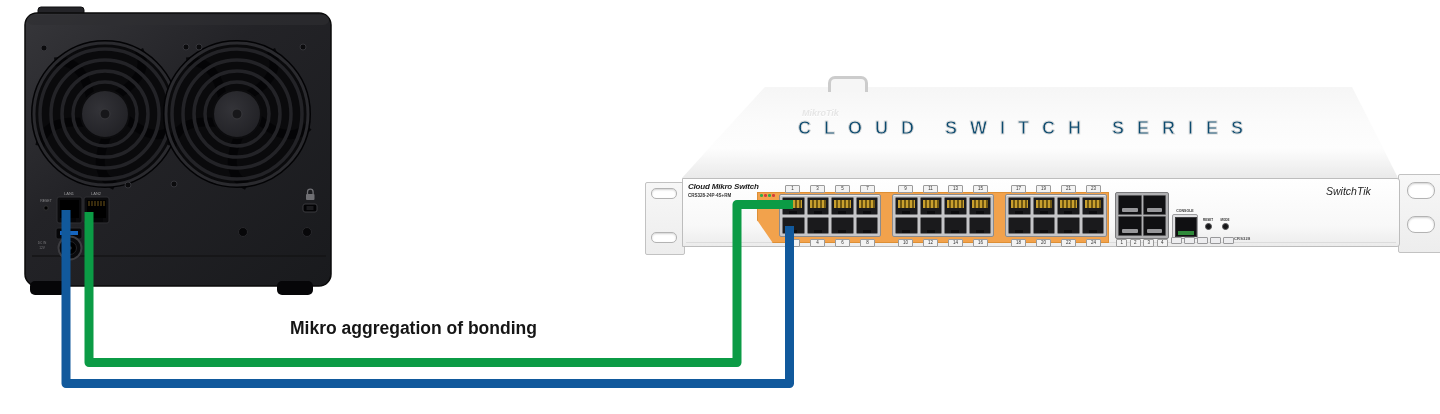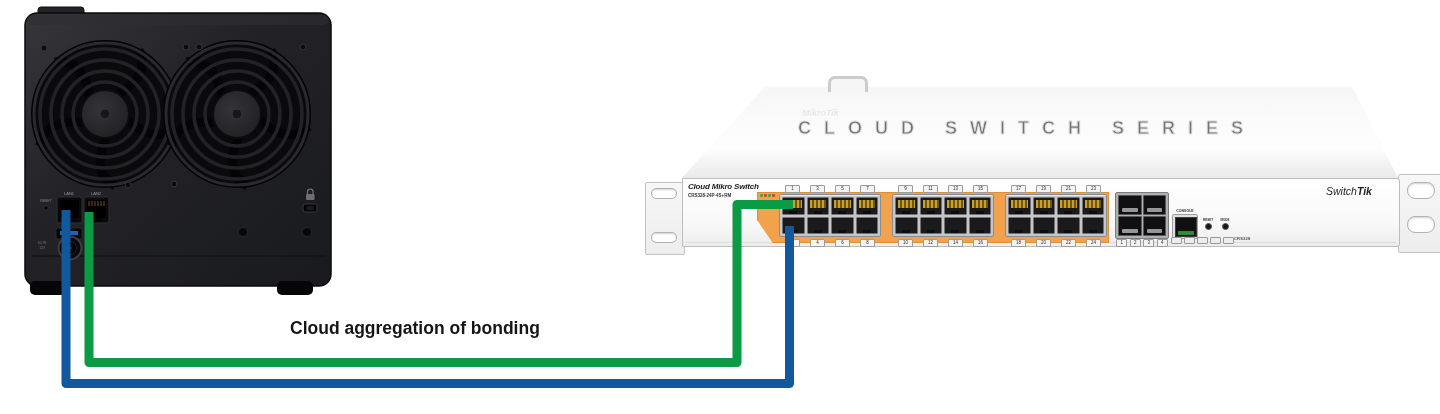--- a/index.html
+++ b/index.html
@@ -14,21 +14,21 @@
   .switch-top{left:660px;top:76px;width:740px;height:103px;
     clip-path:polygon(105px 11px,692px 11px,738px 102px,22px 102px);
     background:linear-gradient(180deg,#f4f4f4 0%,#fbfbfb 45%,#fdfdfd 70%,#e9e9e9 100%);
     filter:drop-shadow(0 0 1px #c4c4c4);}
   .clip-tab{left:828px;top:76px;width:34px;height:13px;background:#f6f6f6;
     border:3px solid #cccccc;border-bottom:none;border-radius:7px 7px 0 0;}
   .emboss{left:798px;top:108px;width:470px;color:#ededed;}
   .emboss .brand{font-size:9px;font-style:italic;font-weight:bold;color:#e6e6e6;
     text-shadow:0 1px 0 #ffffff;margin-left:4px;}
   .emboss .series{font-size:18px;font-weight:bold;letter-spacing:13px;white-space:nowrap;
-    color:#737373;-webkit-text-stroke:0.9px #dcdcdc;text-shadow:0 1px 0 #ffffff;}
+    color:#0c4a6e;-webkit-text-stroke:0.9px #dcdcdc;text-shadow:0 1px 0 #ffffff;}
 
   
   .ear{background:linear-gradient(180deg,#f7f7f7,#ededed);border:1px solid #c2c2c2;border-radius:2px;}
   .ear-left{left:645px;top:182px;width:38px;height:71px;}
   .ear-right{left:1398px;top:174px;width:42px;height:77px;}
   .ear-slot{position:absolute;background:#ffffff;border:1.5px solid #b3b3b3;border-radius:5px;
     box-shadow:inset 0 1px 2px rgba(0,0,0,.18);}
   .ear-left .s1{left:5px;top:5px;width:24px;height:9px;}
   .ear-left .s2{left:5px;top:49px;width:24px;height:9px;}
   .ear-right .s1{left:8px;top:7px;width:26px;height:15px;border-radius:8px;}
@@ -88,21 +88,21 @@
   .btn-label{font-size:3px;font-weight:bold;color:#333;text-align:center;width:16px;}
   .reset-label{left:1200px;top:218px;}
   .mode-label{left:1217px;top:218px;}
   .round-btn{width:7px;height:7px;border-radius:50%;background:#161618;border:1px solid #565658;box-sizing:border-box;}
   .reset-btn{left:1205px;top:223px;}
   .mode-btn{left:1222px;top:223px;}
   .mini-icon{width:9px;height:5px;background:#ededef;border:0.5px solid #98989a;border-radius:1px;top:237px;}
   .badge{left:1234px;top:236px;font-size:4px;font-weight:bold;color:#4a4a4c;letter-spacing:.2px;}
   .logo{left:1326px;top:185px;font-size:10.5px;font-style:italic;color:#242424;white-space:nowrap;}
   .logo .mikro{font-weight:400;}
-  .logo .tik{font-weight:700;}
+  .logo .tik{font-weight:400;}
 
   
   .cables{left:0;top:0;pointer-events:none;}
 </style>
 </head>
 <body>
 
 <div class="canvas">
 
   <svg class="abs" style="left:0;top:0" width="360" height="300" viewBox="0 0 360 300">
@@ -346,14 +346,14 @@
 
   <div class="abs logo">
     <span class="mikro">Switch</span><span class="tik">Tik</span>
   </div>
 
   <svg class="abs cables" width="1440" height="414" viewBox="0 0 1440 414">
     <polyline points="89,212 89,362.5 737,362.5 737,204.5 793,204.5" fill="none" stroke-width="9" stroke-linejoin="round" stroke-linecap="butt" stroke="#0b9b45"></polyline>
     <polyline points="66,210 66,383.5 789.5,383.5 789.5,226" fill="none" stroke-width="9" stroke-linejoin="round" stroke-linecap="butt" stroke="#11599c"></polyline>
   </svg>
 
-  <div class="abs diagram-label">Cloud aggregation of bonding</div>
+  <div class="abs diagram-label">Mikro aggregation of bonding</div>
 </div>
 
 </body></html>

